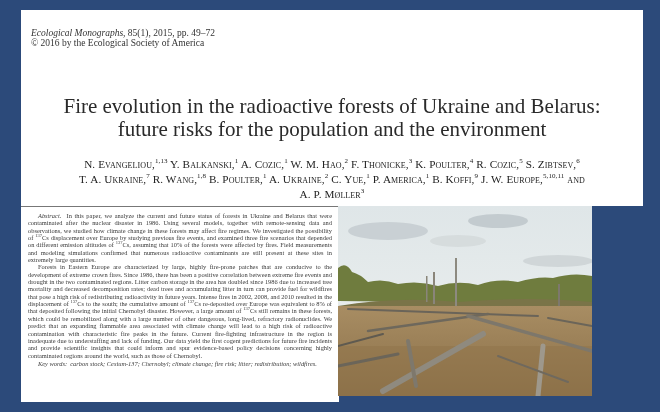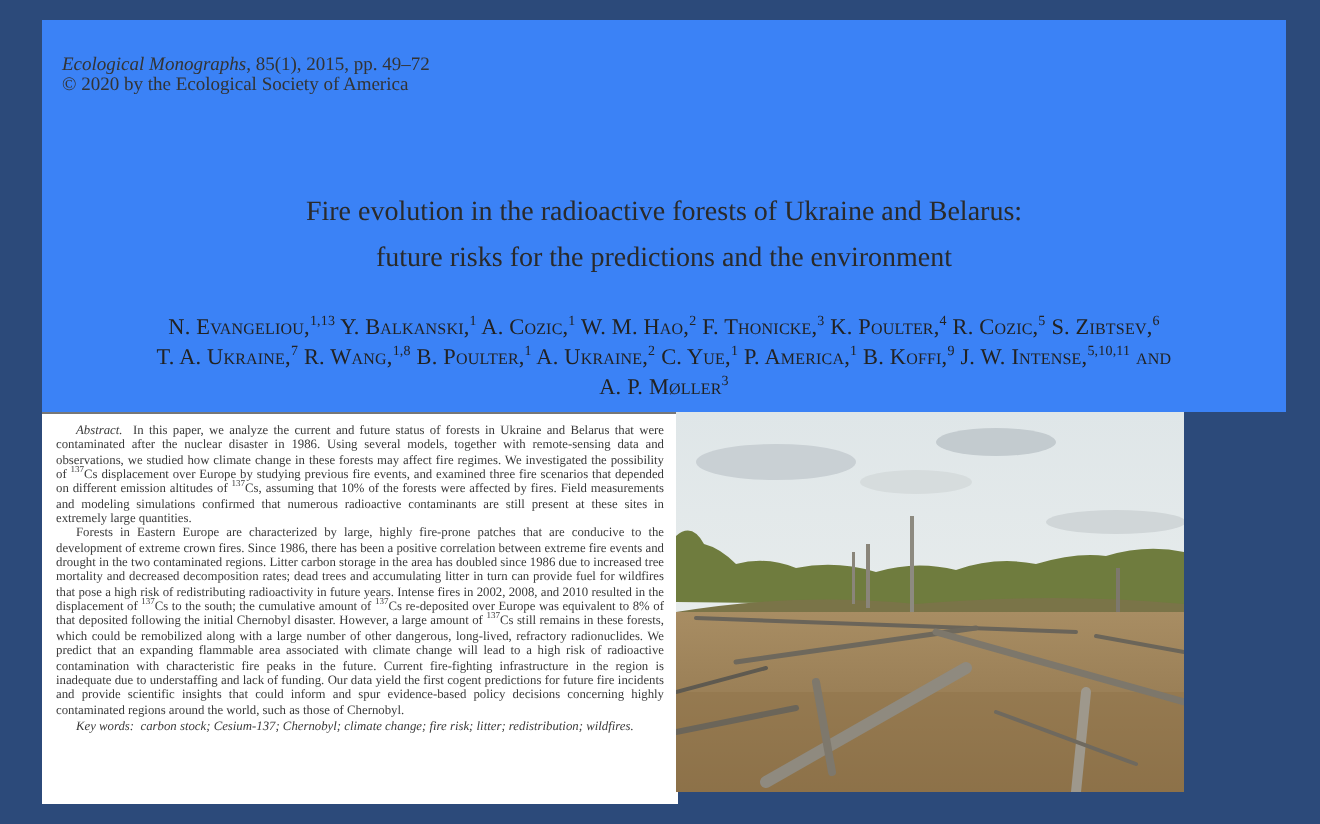--- a/index.html
+++ b/index.html
@@ -4,31 +4,31 @@
 <style>
   html, body { margin: 0; padding: 0; }
   body {
     width: 660px; height: 412px; overflow: hidden;
     background: #2c4a7a;
     position: relative;
     font-family: "Liberation Serif", serif;
   }
   .header-panel {
     position: absolute; left: 21px; top: 10px; width: 622px; height: 196px;
-    background: #3b82f6;
+    background: #ffffff;
     box-sizing: border-box;
   }
   .journal-line {
     position: absolute; left: 10px; top: 18px;
     font-size: 9.5px; line-height: 10px; color: #333;
   }
   .journal-line .ital { font-style: italic; }
   .title {
     position: absolute; left: 0; right: 0; top: 85px;
-    text-align: center; font-size: 14px; line-height: 23px; color: #2a2a2a;
+    text-align: center; font-size: 21px; line-height: 23px; color: #2a2a2a;
   }
   .authors {
     position: absolute; left: 8px; right: 8px; top: 147px;
     text-align: center; font-size: 11.2px; line-height: 15px; color: #222;
     font-variant: small-caps; letter-spacing: 0.1px;
   }
   .authors sup { font-size: 7px; vertical-align: super; line-height: 0; }
   .abstract-panel {
     position: absolute; left: 21px; top: 206px; width: 318px; height: 196px;
     background: #ffffff; border-top: 1px solid #777;
@@ -43,43 +43,43 @@
     position: absolute; left: 338px; top: 206px; width: 254px; height: 190px;
     overflow: hidden;
   }
 </style>
 </head>
 <body>
 
 <div class="header-panel">
   <div class="journal-line">
     <span class="ital">Ecological Monographs</span><span>, 85(1), 2015, pp. 49–72</span><br>
-    <span>© 2020 by the Ecological Society of America</span>
+    <span>© 2016 by the Ecological Society of America</span>
   </div>
   <div class="title">
     <span>Fire evolution in the radioactive forests of Ukraine and Belarus:</span><br>
-    <span>future risks for the predictions and the environment</span>
+    <span>future risks for the population and the environment</span>
   </div>
   <div class="authors">
     <span><span>N. Evangeliou,</span><sup>1,13</sup></span>
     <span><span>Y. Balkanski,</span><sup>1</sup></span>
     <span><span>A. Cozic,</span><sup>1</sup></span>
     <span><span>W. M. Hao,</span><sup>2</sup></span>
     <span><span>F. Thonicke,</span><sup>3</sup></span>
     <span><span>K. Poulter,</span><sup>4</sup></span>
     <span><span>R. Cozic,</span><sup>5</sup></span>
     <span><span>S. Zibtsev,</span><sup>6</sup></span><br>
     <span><span>T. A. Ukraine,</span><sup>7</sup></span>
     <span><span>R. Wang,</span><sup>1,8</sup></span>
     <span><span>B. Poulter,</span><sup>1</sup></span>
     <span><span>A. Ukraine,</span><sup>2</sup></span>
     <span><span>C. Yue,</span><sup>1</sup></span>
     <span><span>P. America,</span><sup>1</sup></span>
     <span><span>B. Koffi,</span><sup>9</sup></span>
-    <span><span>J. W. Intense,</span><sup>5,10,11</sup></span>
+    <span><span>J. W. Europe,</span><sup>5,10,11</sup></span>
     <span>and</span><br>
     <span><span>A. P. Møller</span><sup>3</sup></span>
   </div>
 </div>
 
 <div class="abstract-panel">
   <p><span class="lbl">Abstract.</span>&nbsp;&nbsp;<span>In this paper, we analyze the current and future status of forests in Ukraine and Belarus that were contaminated after the nuclear disaster in 1986. Using several models, together with remote-sensing data and observations, we studied how climate change in these forests may affect fire regimes. We investigated the possibility of </span><sup>137</sup><span>Cs displacement over Europe by studying previous fire events, and examined three fire scenarios that depended on different emission altitudes of </span><sup>137</sup><span>Cs, assuming that 10% of the forests were affected by fires. Field measurements and modeling simulations confirmed that numerous radioactive contaminants are still present at these sites in extremely large quantities.</span></p>
   <p><span>Forests in Eastern Europe are characterized by large, highly fire-prone patches that are conducive to the development of extreme crown fires. Since 1986, there has been a positive correlation between extreme fire events and drought in the two contaminated regions. Litter carbon storage in the area has doubled since 1986 due to increased tree mortality and decreased decomposition rates; dead trees and accumulating litter in turn can provide fuel for wildfires that pose a high risk of redistributing radioactivity in future years. Intense fires in 2002, 2008, and 2010 resulted in the displacement of </span><sup>137</sup><span>Cs to the south; the cumulative amount of </span><sup>137</sup><span>Cs re-deposited over Europe was equivalent to 8% of that deposited following the initial Chernobyl disaster. However, a large amount of </span><sup>137</sup><span>Cs still remains in these forests, which could be remobilized along with a large number of other dangerous, long-lived, refractory radionuclides. We predict that an expanding flammable area associated with climate change will lead to a high risk of radioactive contamination with characteristic fire peaks in the future. Current fire-fighting infrastructure in the region is inadequate due to understaffing and lack of funding. Our data yield the first cogent predictions for future fire incidents and provide scientific insights that could inform and spur evidence-based policy decisions concerning highly contaminated regions around the world, such as those of Chernobyl.</span></p>
   <p class="kw"><span>Key words:</span>&nbsp;&nbsp;<span>carbon stock; Cesium-137; Chernobyl; climate change; fire risk; litter; redistribution; wildfires.</span></p>
 </div>

